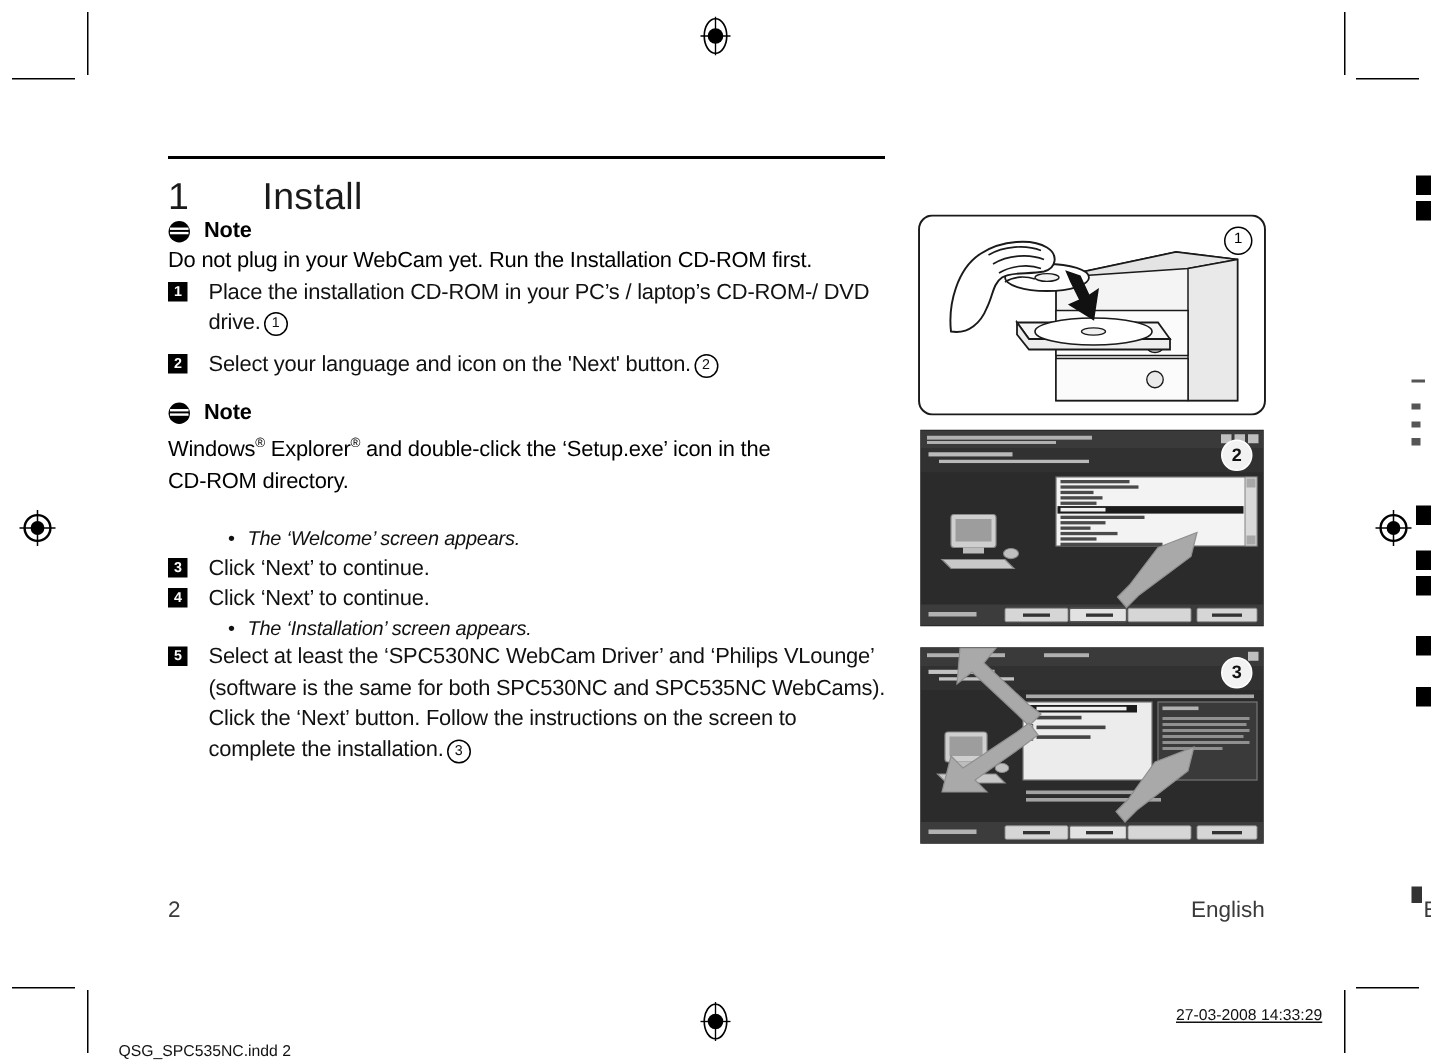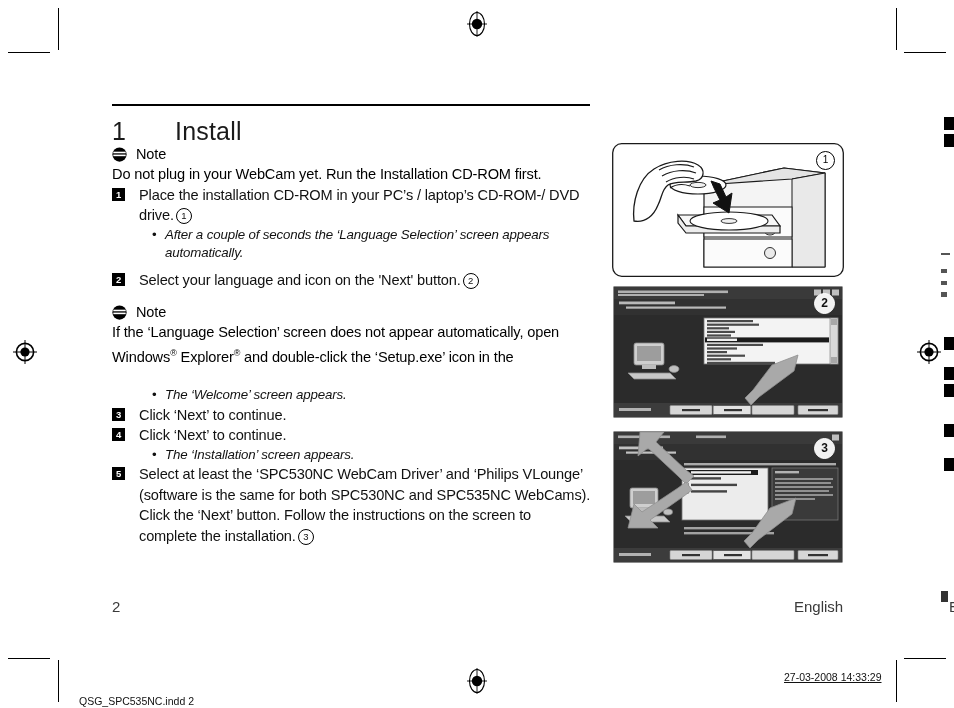--- a/index.html
+++ b/index.html
@@ -79,21 +79,21 @@
     gap: 9px;
     margin: 0 0 2px 0;
   }
   .note-icon {
     width: 15px; height: 15px;
     flex: none;
     display: block;
   }
   .note-label {
     font-size: 14.5px;
-    font-weight: normal;
+    font-weight: bold;
     letter-spacing: -0.1px;
   }
   .note-body {
     font-size: 14.6px;
     line-height: 20.5px;
     letter-spacing: -0.15px;
     color: #000000;
   }
   .step {
     position: relative;
@@ -313,42 +313,41 @@
         <rect x="1.4" y="8.1" width="13.2" height="1.7" fill="#fff"></rect>
       </svg>
       <span class="note-label">Note</span>
     </div>
     <div class="note-body">Do not plug in your WebCam yet. Run the Installation CD-ROM first.</div>
 
     <div class="step">
       <span class="step-num">1</span>
       <span>Place the installation CD-ROM in your PC’s / laptop’s CD-ROM-/ DVD drive.</span><span class="circnum">1</span>
     </div>
-    <div class="bullet">After a couple of seconds the ‘Language Selection’ screen appears automatically.</div>
 
     <div class="gap-sm"></div>
 
     <div class="step">
       <span class="step-num">2</span>
       <span>Select your language and icon on the 'Next' button.</span><span class="circnum">2</span>
     </div>
 
     <div class="gap-md"></div>
 
     <div class="note-head">
       <svg class="note-icon" viewBox="0 0 16 16">
         <circle cx="8" cy="8" r="7.6" fill="#000"></circle>
         <rect x="1.4" y="5.0" width="13.2" height="1.7" fill="#fff"></rect>
         <rect x="1.4" y="8.1" width="13.2" height="1.7" fill="#fff"></rect>
       </svg>
       <span class="note-label">Note</span>
     </div>
     <div class="note-body">
-      <div>If the ‘Language Selection’ screen does not appear automatically, open</div>
       <div><span>Windows</span><sup style="font-size:9px">®</sup><span> Explorer</span><sup style="font-size:9px">®</sup><span> and double-click the ‘Setup.exe’ icon in the</span></div>
+      <div>CD-ROM directory.</div>
     </div>
 
     <div class="gap-lg"></div>
 
     <div class="bullet">The ‘Welcome’ screen appears.</div>
 
     <div class="step">
       <span class="step-num">3</span>
       <span>Click ‘Next’ to continue.</span>
     </div>

